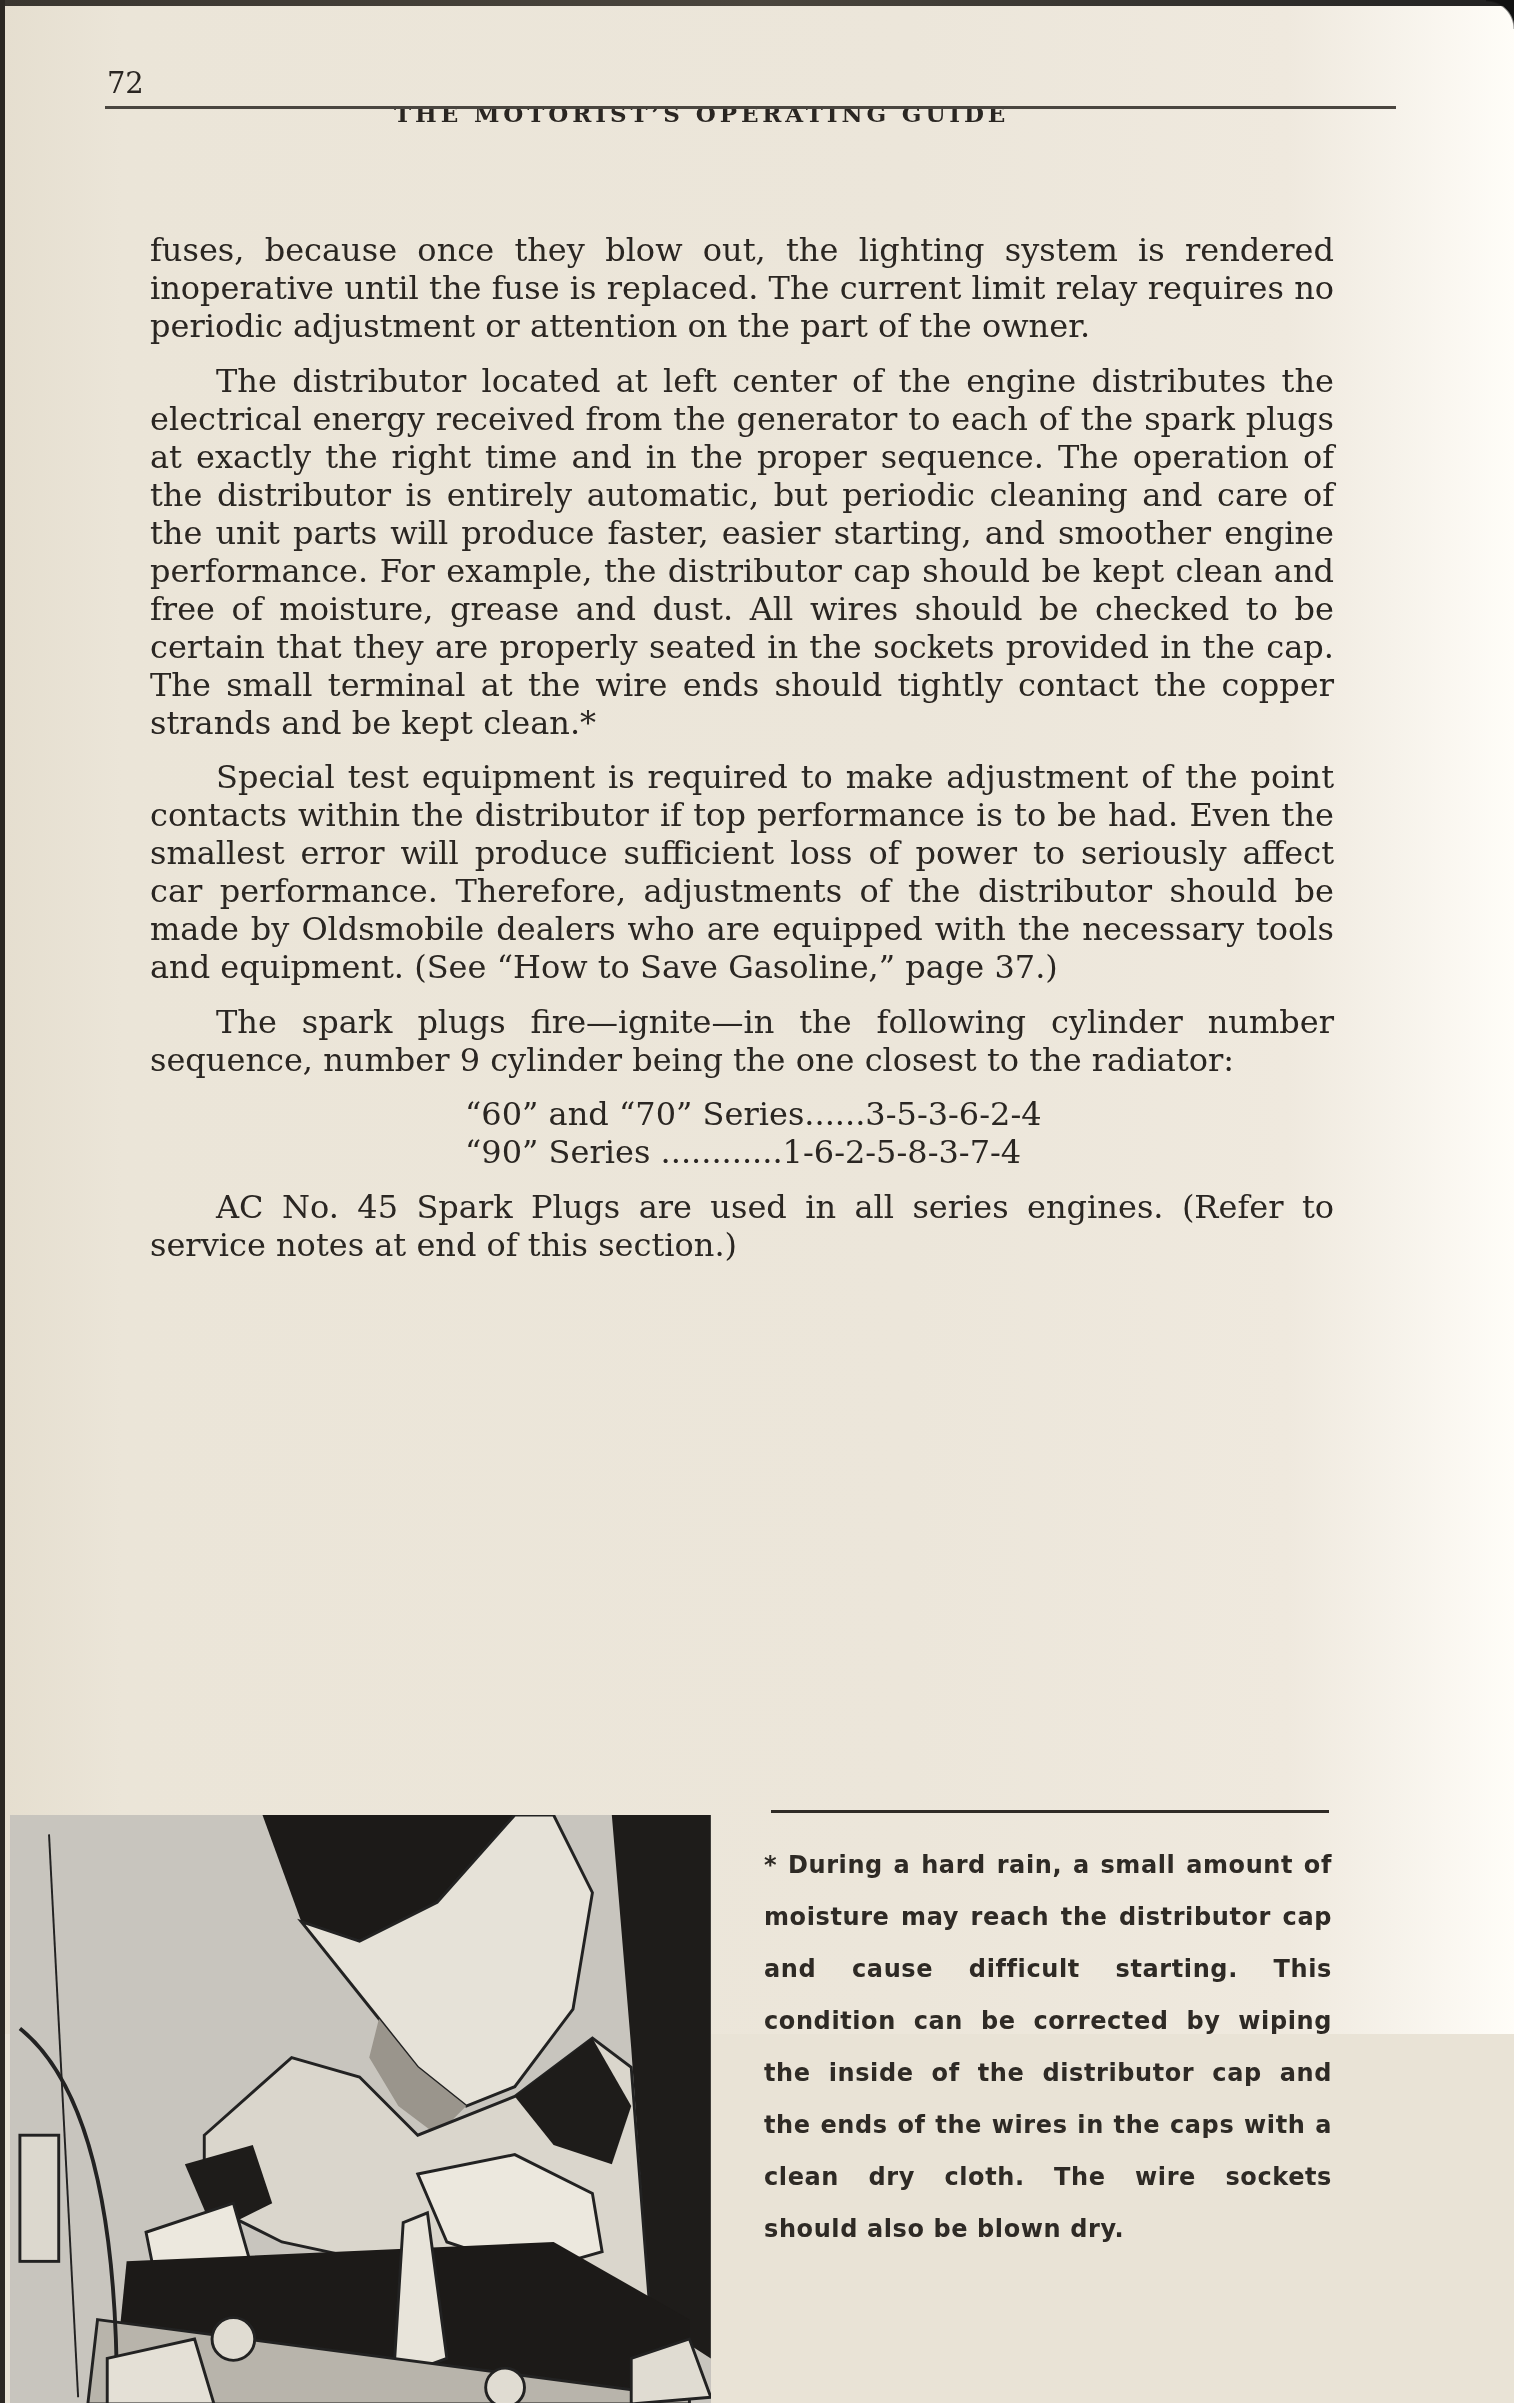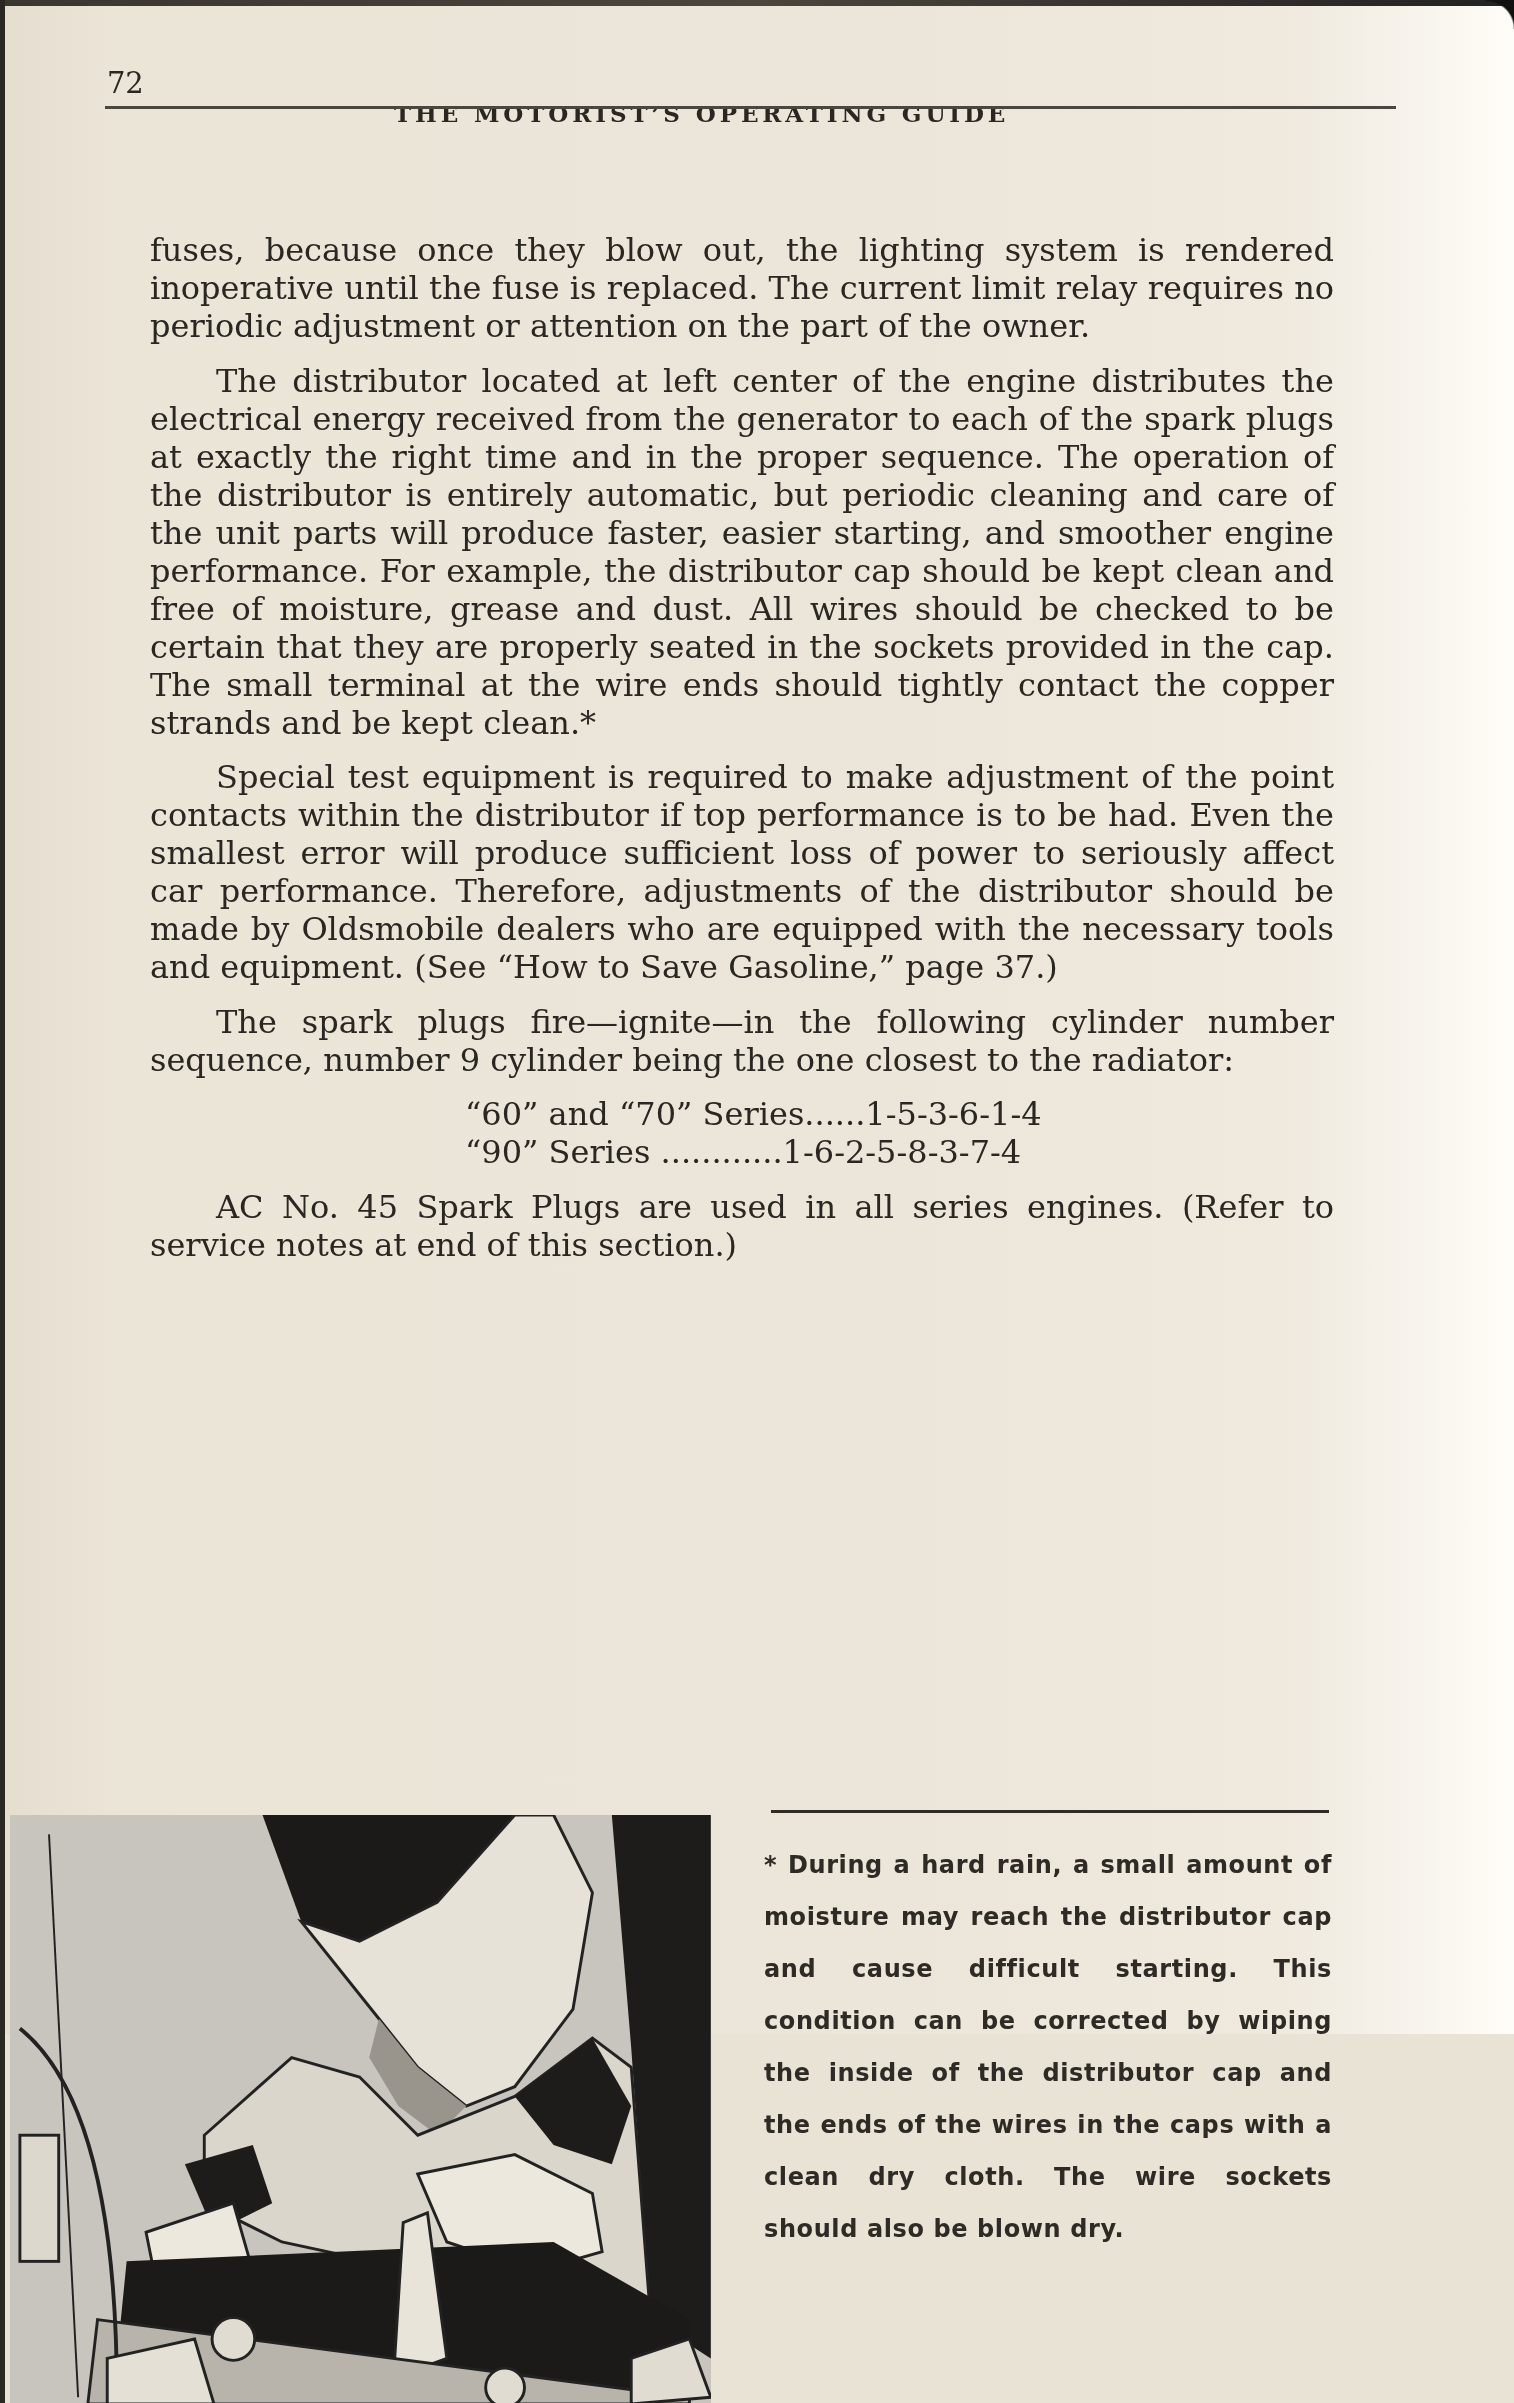--- a/index.html
+++ b/index.html
@@ -79,21 +79,21 @@
     <span class="running-head">THE MOTORIST’S OPERATING GUIDE</span>
     <div class="header-rule"></div>
   </div>
 
   <div class="body-text">
     <p class="no-indent">fuses, because once they blow out, the lighting system is rendered inoperative until the fuse is replaced. The current limit relay requires no periodic adjustment or attention on the part of the owner.</p>
     <p>The distributor located at left center of the engine distributes the electrical energy received from the generator to each of the spark plugs at exactly the right time and in the proper sequence. The operation of the distributor is entirely automatic, but periodic cleaning and care of the unit parts will produce faster, easier starting, and smoother engine performance. For example, the distributor cap should be kept clean and free of moisture, grease and dust. All wires should be checked to be certain that they are properly seated in the sockets provided in the cap. The small terminal at the wire ends should tightly contact the copper strands and be kept clean.*</p>
     <p>Special test equipment is required to make adjustment of the point contacts within the distributor if top performance is to be had. Even the smallest error will produce sufficient loss of power to seriously affect car performance. Therefore, adjustments of the distributor should be made by Oldsmobile dealers who are equipped with the necessary tools and equipment. (See “How to Save Gasoline,” page 37.)</p>
     <p>The spark plugs fire—ignite—in the following cylinder number sequence, number 9 cylinder being the one closest to the radiator:</p>
     <div class="firing">
-      <div class="firing-row"><span>“60” and “70” Series</span><span>......</span><span>1-5-3-6-1-4</span></div>
+      <div class="firing-row"><span>“60” and “70” Series</span><span>......</span><span>3-5-3-6-2-4</span></div>
       <div class="firing-row"><span>“90” Series </span><span>............</span><span>1-6-2-5-8-3-7-4</span></div>
     </div>
     <p>AC No. 45 Spark Plugs are used in all series engines. (Refer to service notes at end of this section.)</p>
   </div>
 
   <div class="photo">
     <svg width="701" height="589" viewBox="0 0 722 607">
       <rect x="0" y="0" width="722" height="607" fill="#c8c5be"></rect>
 
       <path d="M620 0 L722 0 L722 560 L660 520 L640 240 Z" fill="#1e1c1a"></path>

